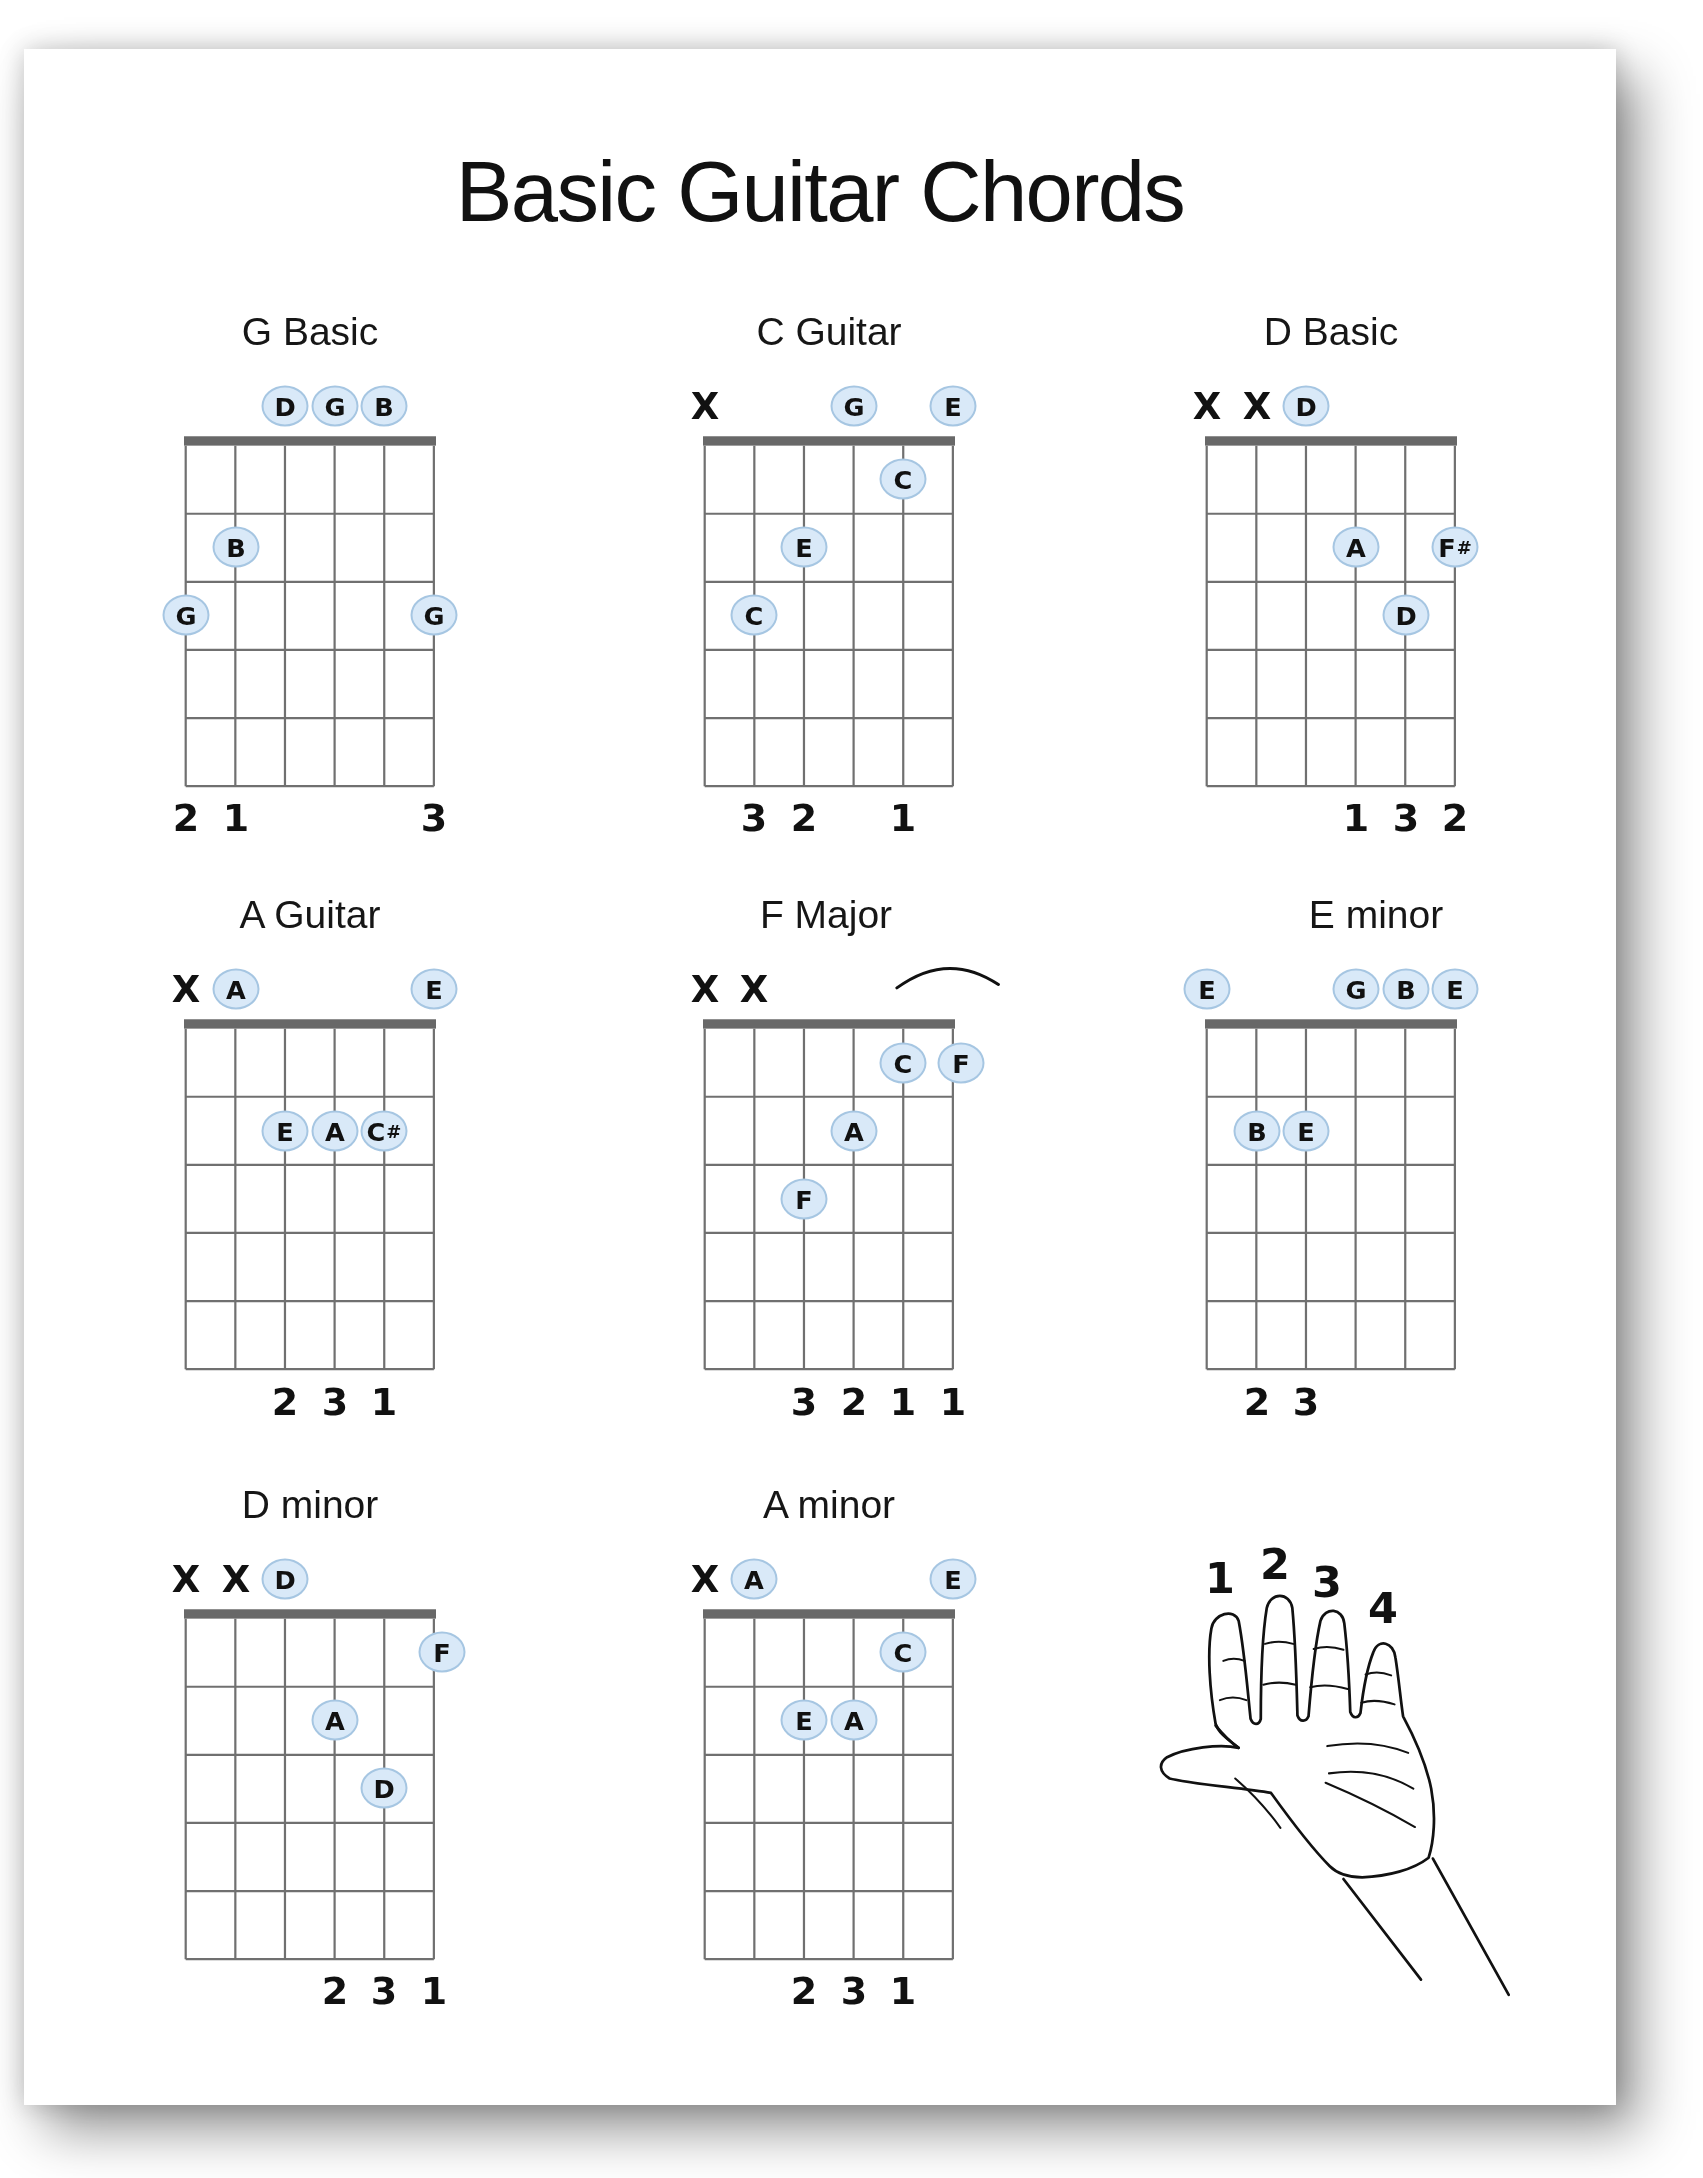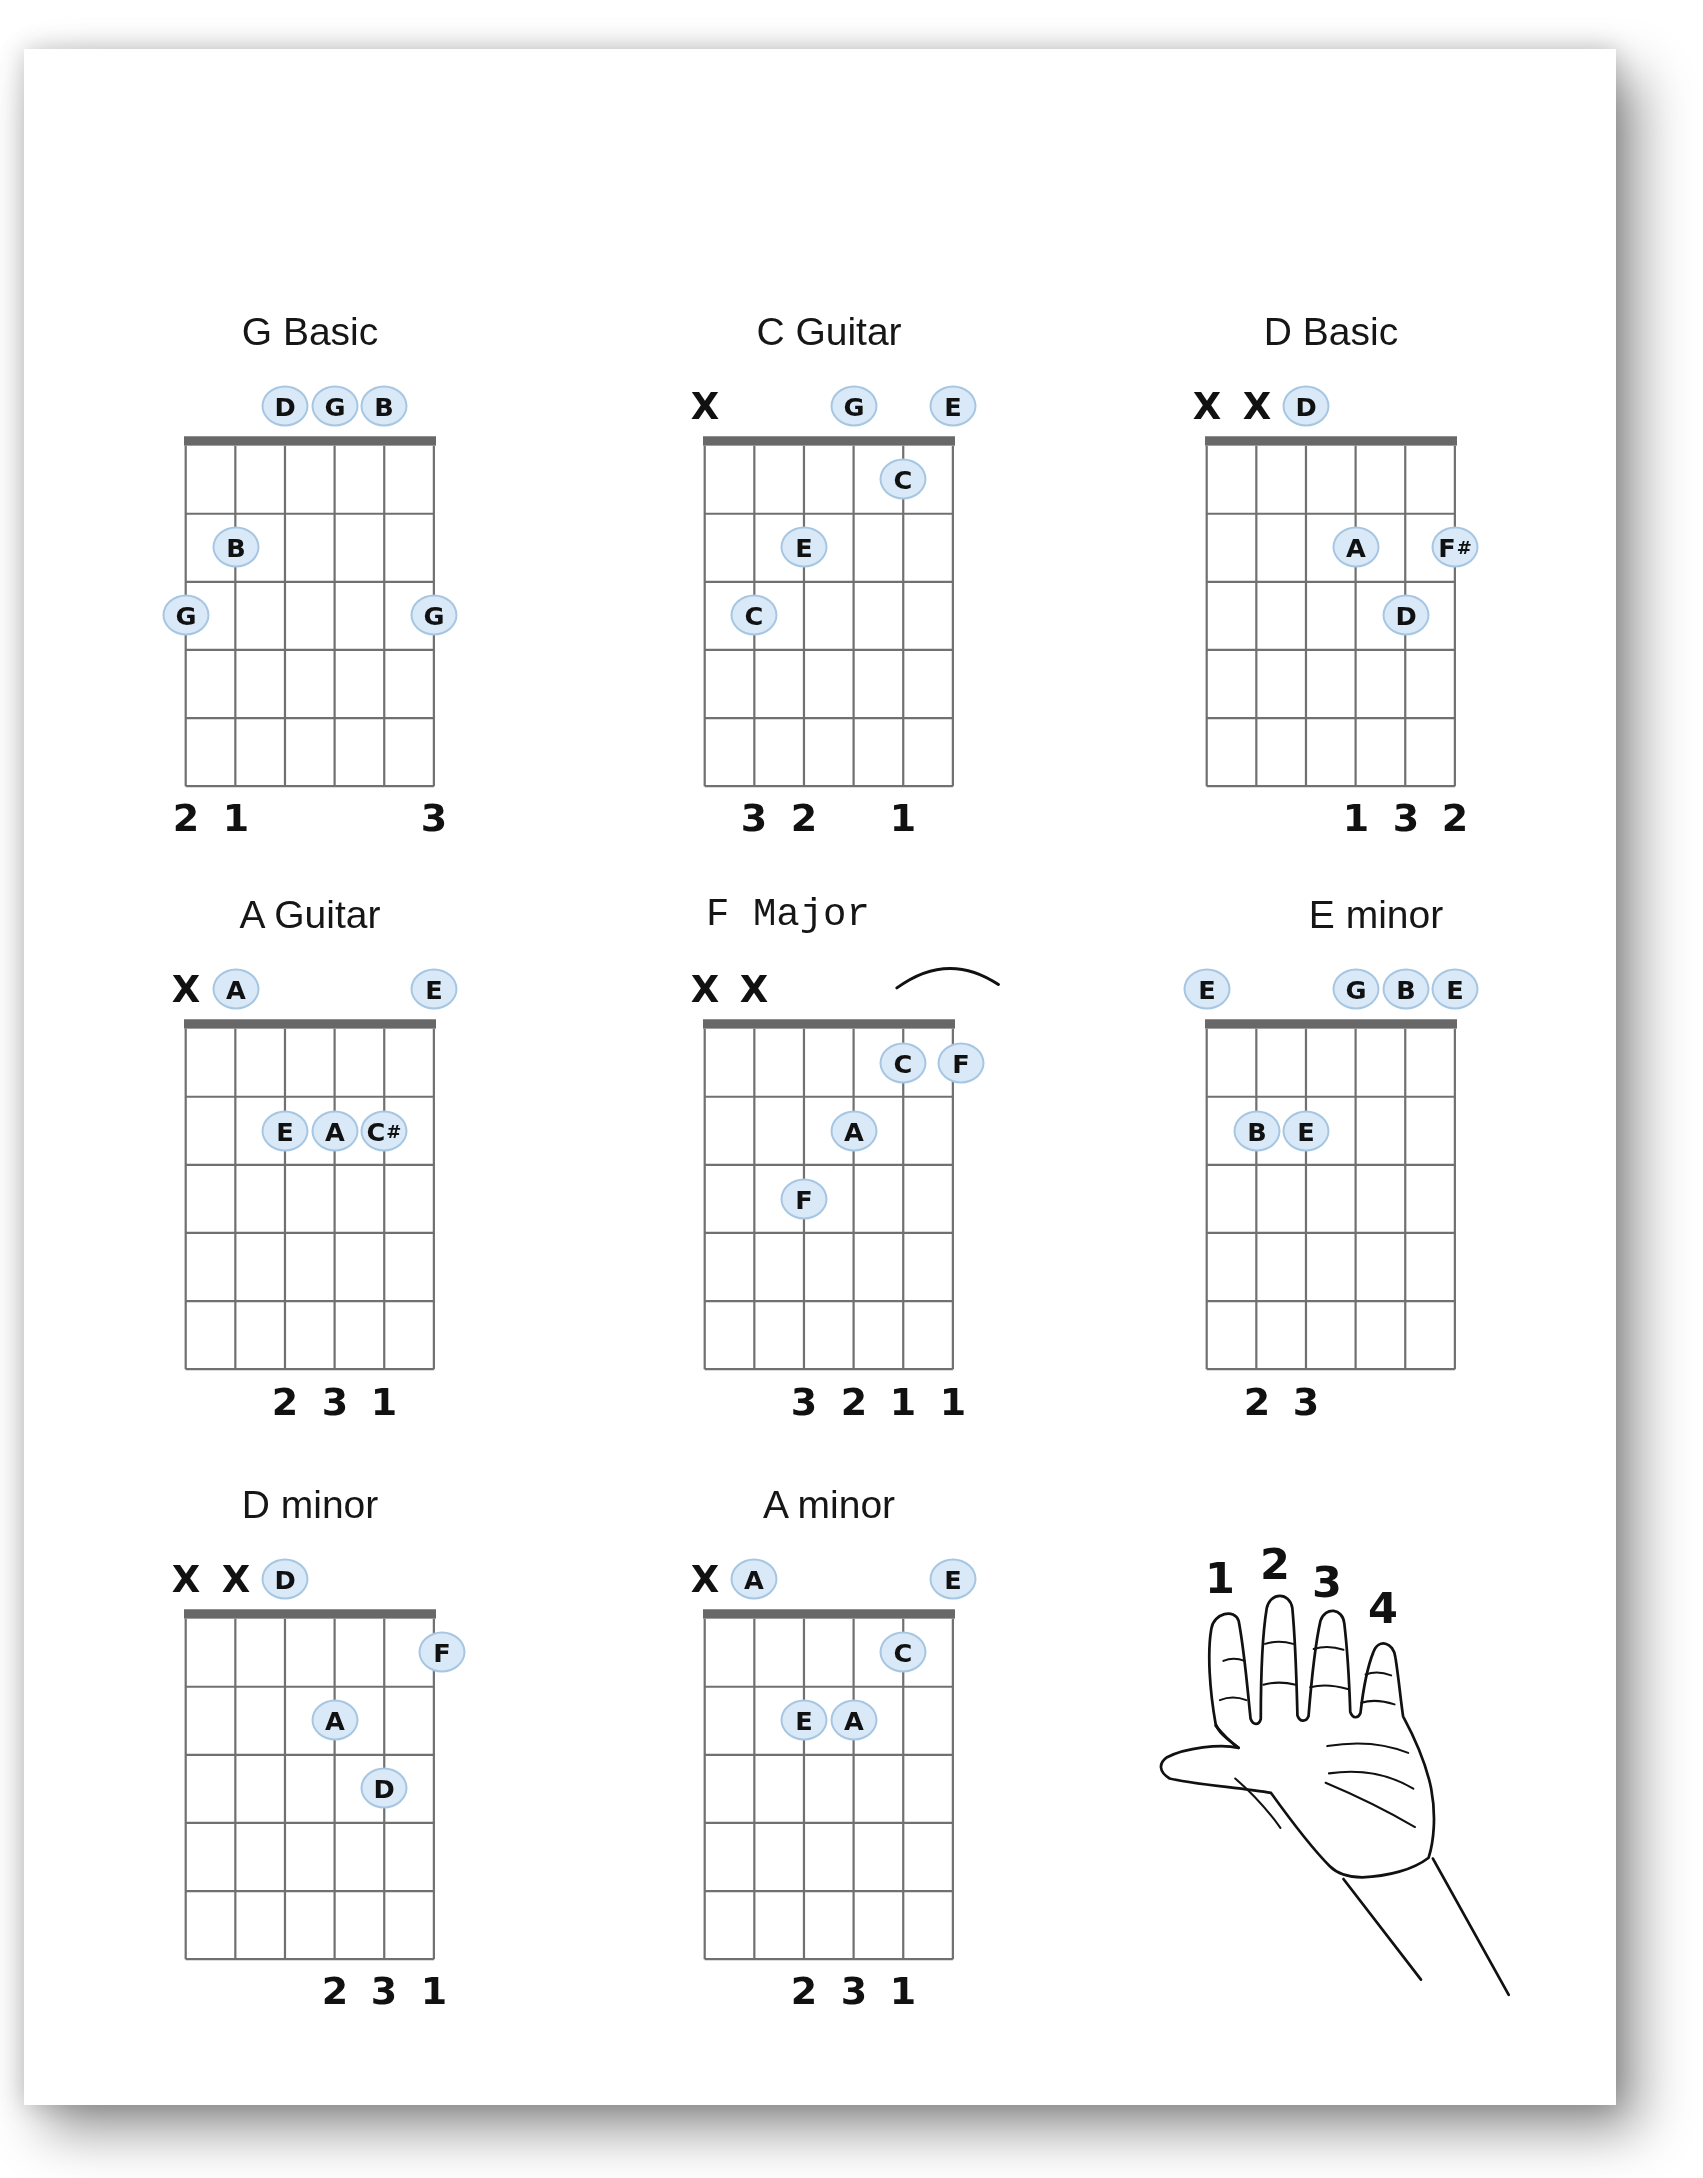--- a/index.html
+++ b/index.html
@@ -25,20 +25,21 @@
   .hand{position:absolute;left:1109px;top:1484px;width:426px;height:554px;}
   .hand svg{position:absolute;left:0;top:0;}
   .hand-num{position:absolute;transform:translate(-50%,-50%);font-family:"DejaVu Sans",sans-serif;
         font-weight:700;font-size:43px;color:#111;}
 </style>
 </head>
 <body>
 
 <div class="page">
 
+  <h1 class="main-title">Basic Guitar Chords</h1>
 
   <div id="chords-root">
       <div class="chord-title" style="left: 286px; top: 283px;">G Basic</div>
       <div class="grid" style="position: absolute; left: 160px; top: 387px;"><svg width="252" height="353" xmlns="http://www.w3.org/2000/svg" viewBox="0 0 296 414">
           <rect x="0" y="0" width="296" height="11" fill="#686868"></rect>
           <line x1="2" y1="11" x2="2" y2="411" stroke="#707070" stroke-width="2.6"></line>
           <line x1="60.3" y1="11" x2="60.3" y2="411" stroke="#707070" stroke-width="2.6"></line>
           <line x1="118.6" y1="11" x2="118.6" y2="411" stroke="#707070" stroke-width="2.6"></line>
           <line x1="176.89999999999998" y1="11" x2="176.89999999999998" y2="411" stroke="#707070" stroke-width="2.6"></line>
           <line x1="235.2" y1="11" x2="235.2" y2="411" stroke="#707070" stroke-width="2.6"></line>
@@ -123,21 +124,21 @@
         </svg></div>
       <div class="xmark" style="left: 162px; top: 940px;">X</div>
       <div class="note-circle" style="left: 212px; top: 940px;">A</div>
       <div class="note-circle" style="left: 410px; top: 940px;">E</div>
       <div class="note-circle" style="left: 261px; top: 1082px;">E</div>
       <div class="note-circle" style="left: 311px; top: 1082px;">A</div>
       <div class="note-circle" style="left: 360px; top: 1082px;">C<sup>#</sup></div>
       <div class="fnum" style="left: 261px; top: 1353px;">2</div>
       <div class="fnum" style="left: 311px; top: 1353px;">3</div>
       <div class="fnum" style="left: 360px; top: 1353px;">1</div>
-      <div class="chord-title" style="left: 764px; top: 866px; font-family: Liberation Mono, monospace;">F Major</div>
+      <div class="chord-title" style="left: 802px; top: 866px;">F Major</div>
       <div class="grid" style="position: absolute; left: 679px; top: 970px;"><svg width="252" height="353" xmlns="http://www.w3.org/2000/svg" viewBox="0 0 296 414">
           <rect x="0" y="0" width="296" height="11" fill="#686868"></rect>
           <line x1="2" y1="11" x2="2" y2="411" stroke="#707070" stroke-width="2.6"></line>
           <line x1="60.3" y1="11" x2="60.3" y2="411" stroke="#707070" stroke-width="2.6"></line>
           <line x1="118.6" y1="11" x2="118.6" y2="411" stroke="#707070" stroke-width="2.6"></line>
           <line x1="176.89999999999998" y1="11" x2="176.89999999999998" y2="411" stroke="#707070" stroke-width="2.6"></line>
           <line x1="235.2" y1="11" x2="235.2" y2="411" stroke="#707070" stroke-width="2.6"></line>
           <line x1="293.5" y1="11" x2="293.5" y2="411" stroke="#707070" stroke-width="2.6"></line>
           <line x1="2" y1="91" x2="293.5" y2="91" stroke="#707070" stroke-width="2.6"></line>
           <line x1="2" y1="171" x2="293.5" y2="171" stroke="#707070" stroke-width="2.6"></line>

